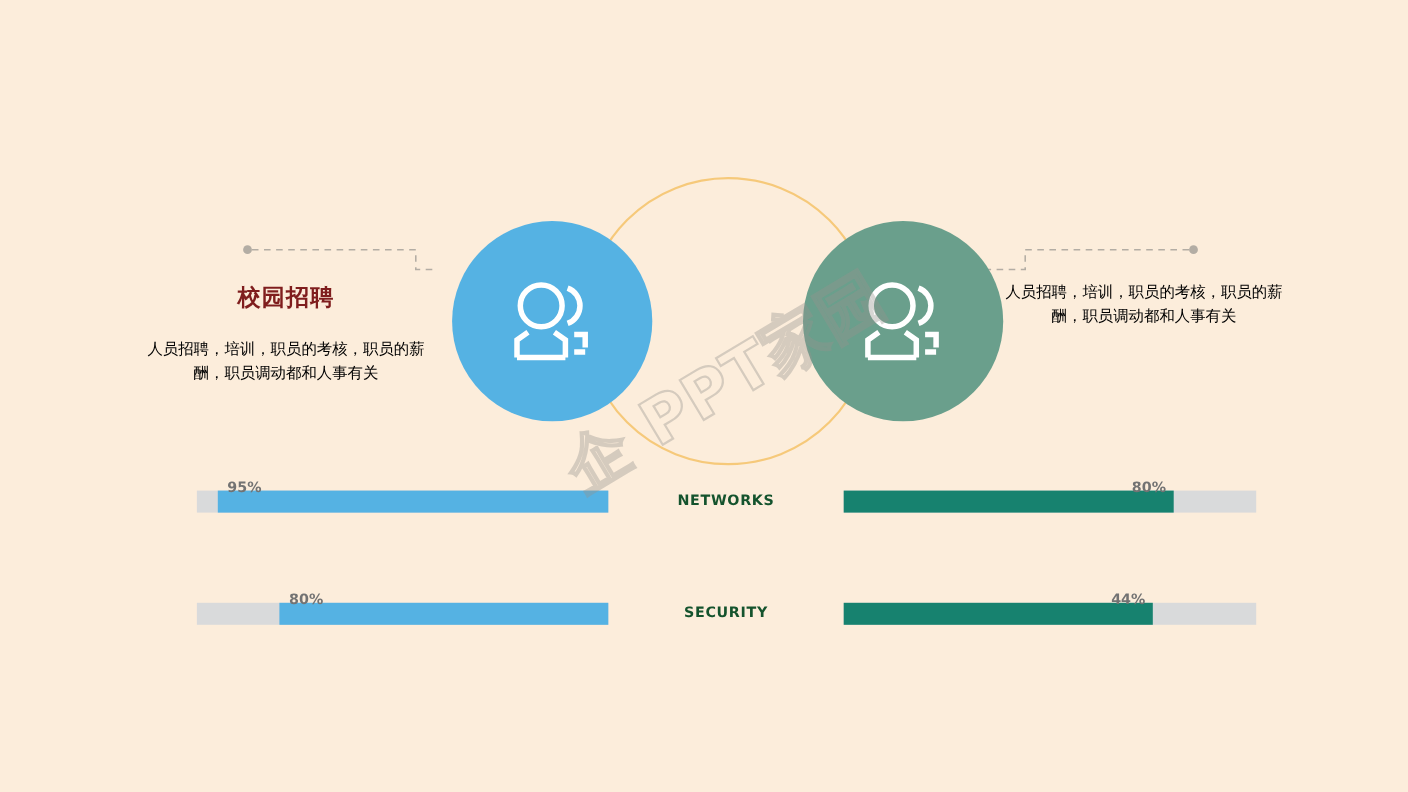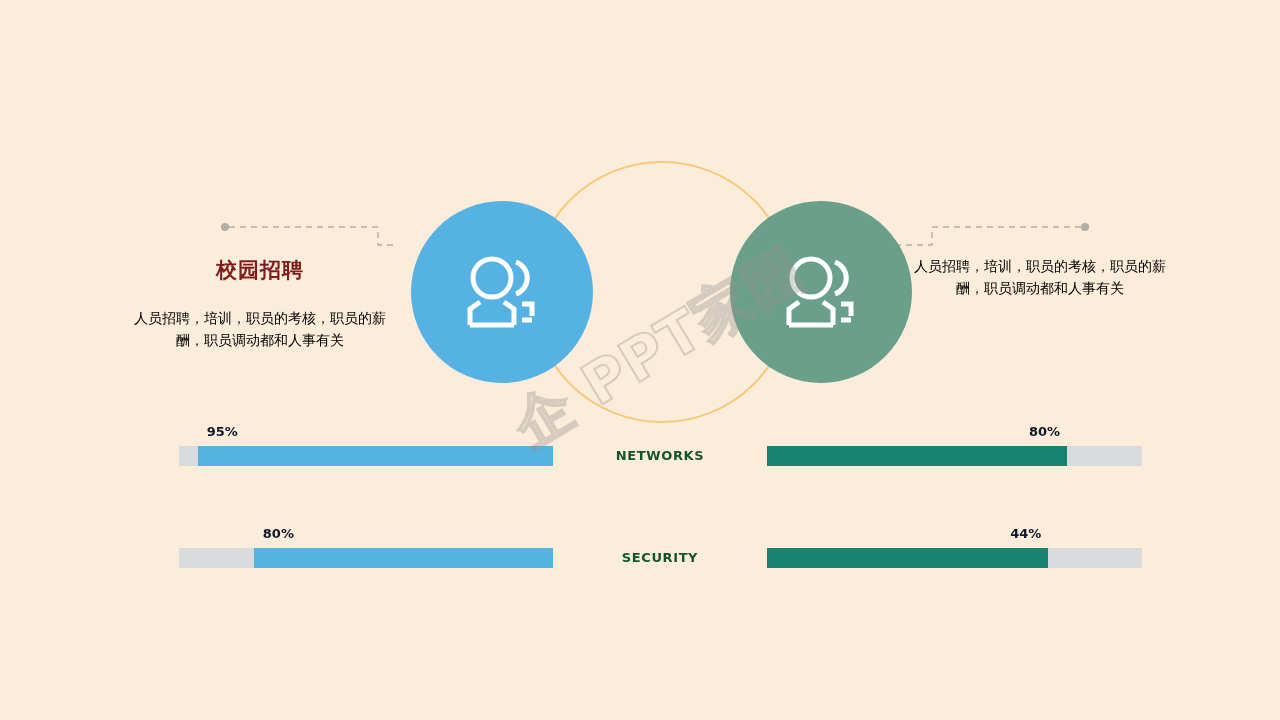--- a/index.html
+++ b/index.html
@@ -149,25 +149,25 @@
   .fill {
     position: absolute;
     top: 0;
     height: 20px;
   }
   .fill.blue  { background: #55b2e3; right: 0; }
   .fill.green { background: #17826f; left: 0; }
 
   .pct {
     position: absolute;
-    top: 0px;
+    top: 12px;
     font-family: "DejaVu Sans", sans-serif;
     font-size: 13px;
     font-weight: 700;
-    color: #0f172a;
+    color: #737373;
     white-space: nowrap;
   }
   .pct.left-side  { transform: translateX(0); }
   .pct.right-side { transform: translateX(-100%); }
 </style>
 </head>
 <body>
 
 <div id="slide">
 

